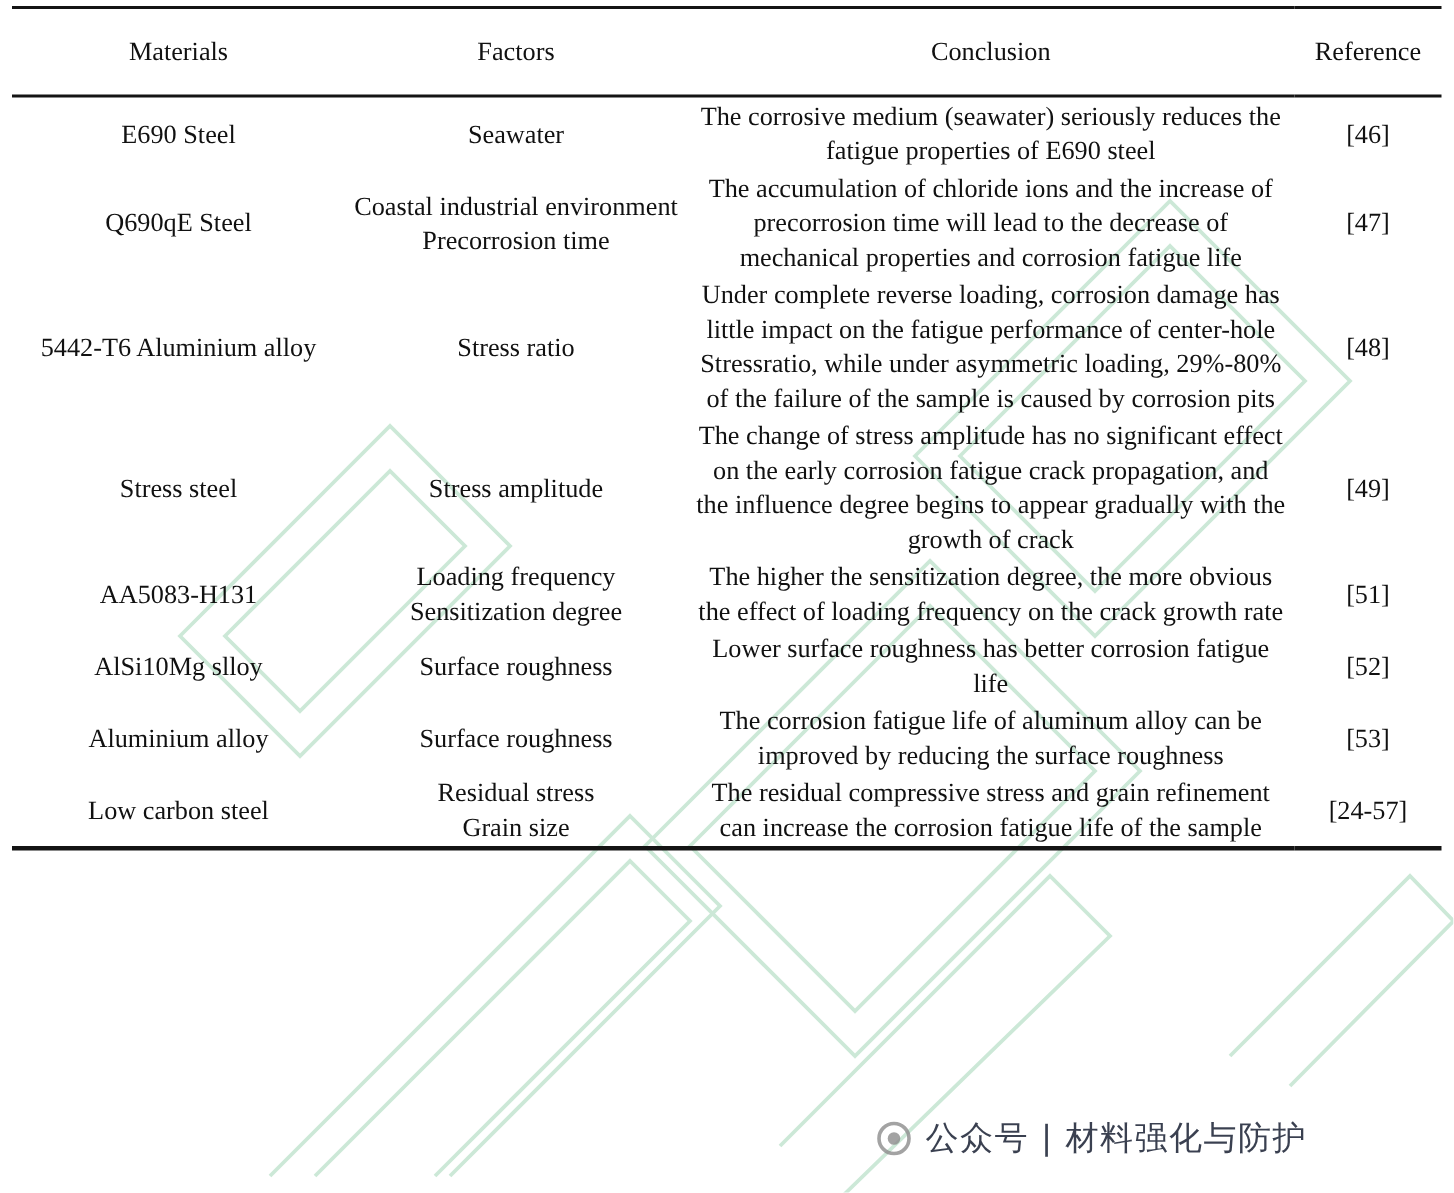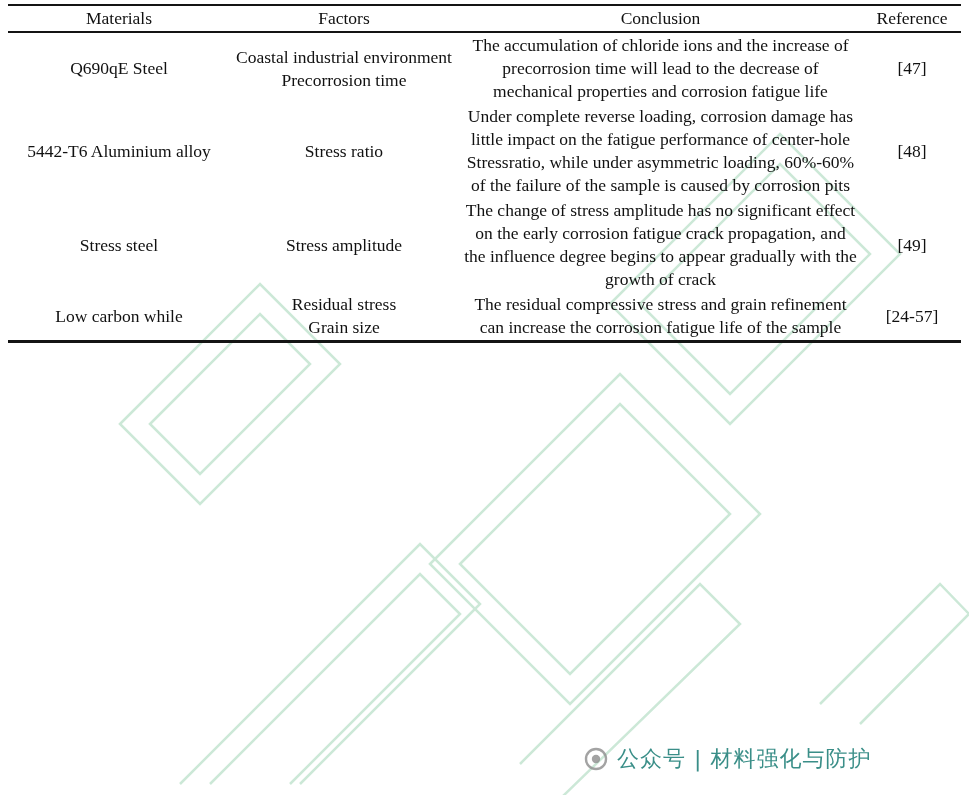--- a/index.html
+++ b/index.html
@@ -19,34 +19,34 @@
     border-bottom:3px solid #141414;
     table-layout:fixed;
   }
   col.c-materials  { width:222px; }
   col.c-factors    { width:228px; }
   col.c-conclusion { width:405px; }
   col.c-reference  { width:98px;  }
 
   thead th {
     font-weight:normal; font-size:17.5px; line-height:23px;
-    padding:1px 4px; text-align:center;
+    padding:17px 4px; text-align:center;
     border-bottom:2.5px solid #141414;
   }
   td {
     font-size:17.5px; line-height:23px;
     text-align:center; vertical-align:middle;
     padding:1px 6px;
   }
   td.cell-factors, td.cell-materials { white-space:pre-line; }
 
   .bottom-watermark {
     position:absolute; left:584px; top:740px; z-index:2;
     display:flex; align-items:center; gap:9px;
-    color:#0f766e; opacity:0.82;
+    color:#0f172a; opacity:0.82;
     font-family:"DejaVu Sans", sans-serif;
     font-size:22px; letter-spacing:1px; white-space:nowrap;
   }
   .bottom-watermark .cam { flex:0 0 auto; }
 </style>
 </head>
 <body>
 
 <div class="page">
 
@@ -75,40 +75,65 @@
     <thead>
       <tr>
         <th>Materials</th>
         <th>Factors</th>
         <th>Conclusion</th>
         <th>Reference</th>
       </tr>
     </thead>
     <tbody>
       <tr>
+        <td class="cell-materials">E690 Steel</td>
+        <td class="cell-factors">Seawater</td>
+        <td class="cell-conclusion">The corrosive medium (seawater) seriously reduces the fatigue properties of E690 steel</td>
+        <td class="cell-reference">[46]</td>
+      </tr>
+      <tr>
         <td class="cell-materials">Q690qE Steel</td>
         <td class="cell-factors">Coastal industrial environment
 Precorrosion time</td>
         <td class="cell-conclusion">The accumulation of chloride ions and the increase of precorrosion time will lead to the decrease of mechanical properties and corrosion fatigue life</td>
         <td class="cell-reference">[47]</td>
       </tr>
       <tr>
         <td class="cell-materials">5442-T6 Aluminium alloy</td>
         <td class="cell-factors">Stress ratio</td>
-        <td class="cell-conclusion">Under complete reverse loading, corrosion damage has little impact on the fatigue performance of center-hole Stressratio, while under asymmetric loading, 60%-60% of the failure of the sample is caused by corrosion pits</td>
+        <td class="cell-conclusion">Under complete reverse loading, corrosion damage has little impact on the fatigue performance of center-hole Stressratio, while under asymmetric loading, 29%-80% of the failure of the sample is caused by corrosion pits</td>
         <td class="cell-reference">[48]</td>
       </tr>
       <tr>
         <td class="cell-materials">Stress steel</td>
         <td class="cell-factors">Stress amplitude</td>
         <td class="cell-conclusion">The change of stress amplitude has no significant effect on the early corrosion fatigue crack propagation, and the influence degree begins to appear gradually with the growth of crack</td>
         <td class="cell-reference">[49]</td>
       </tr>
       <tr>
-        <td class="cell-materials">Low carbon while</td>
+        <td class="cell-materials">AA5083-H131</td>
+        <td class="cell-factors">Loading frequency
+Sensitization degree</td>
+        <td class="cell-conclusion">The higher the sensitization degree, the more obvious the effect of loading frequency on the crack growth rate</td>
+        <td class="cell-reference">[51]</td>
+      </tr>
+      <tr>
+        <td class="cell-materials">AlSi10Mg slloy</td>
+        <td class="cell-factors">Surface roughness</td>
+        <td class="cell-conclusion">Lower surface roughness has better corrosion fatigue life</td>
+        <td class="cell-reference">[52]</td>
+      </tr>
+      <tr>
+        <td class="cell-materials">Aluminium alloy</td>
+        <td class="cell-factors">Surface roughness</td>
+        <td class="cell-conclusion">The corrosion fatigue life of aluminum alloy can be improved by reducing the surface roughness</td>
+        <td class="cell-reference">[53]</td>
+      </tr>
+      <tr>
+        <td class="cell-materials">Low carbon steel</td>
         <td class="cell-factors">Residual stress
 Grain size</td>
         <td class="cell-conclusion">The residual compressive stress and grain refinement can increase the corrosion fatigue life of the sample</td>
         <td class="cell-reference">[24-57]</td>
       </tr>
     </tbody>
   </table>
 
   <div class="bottom-watermark">
     <svg class="cam" width="24" height="24" viewBox="0 0 24 24" aria-hidden="true">

